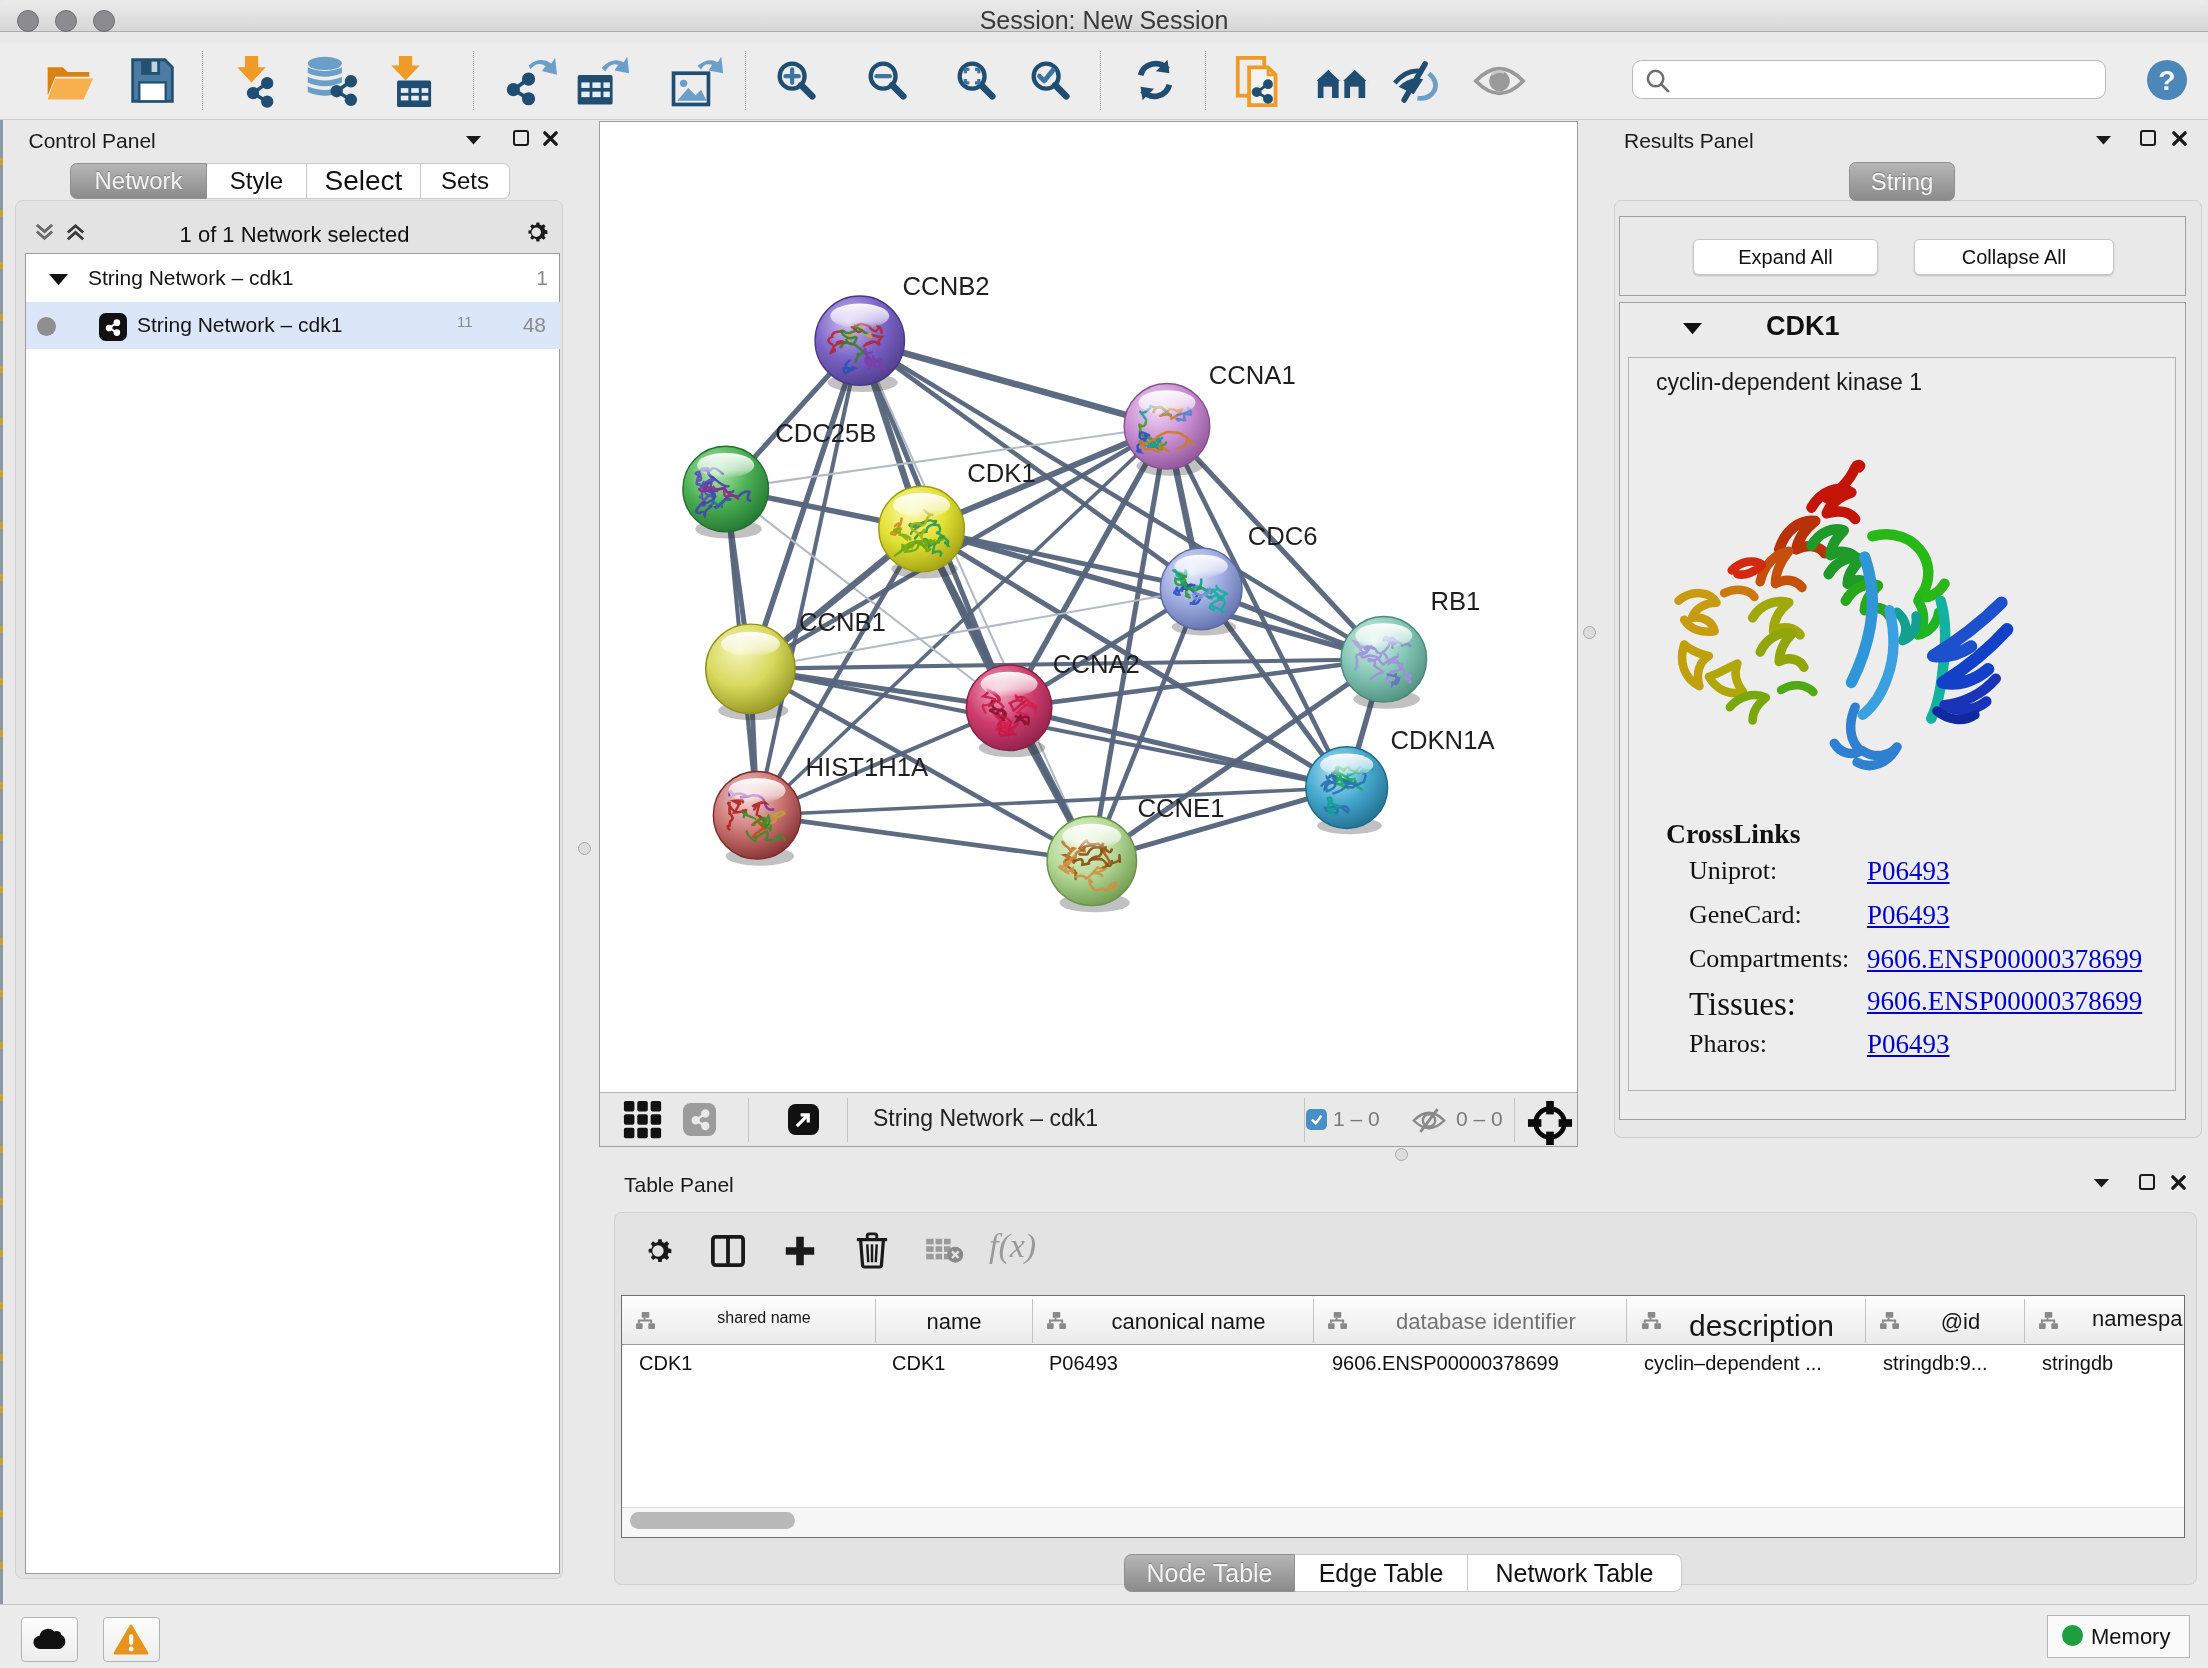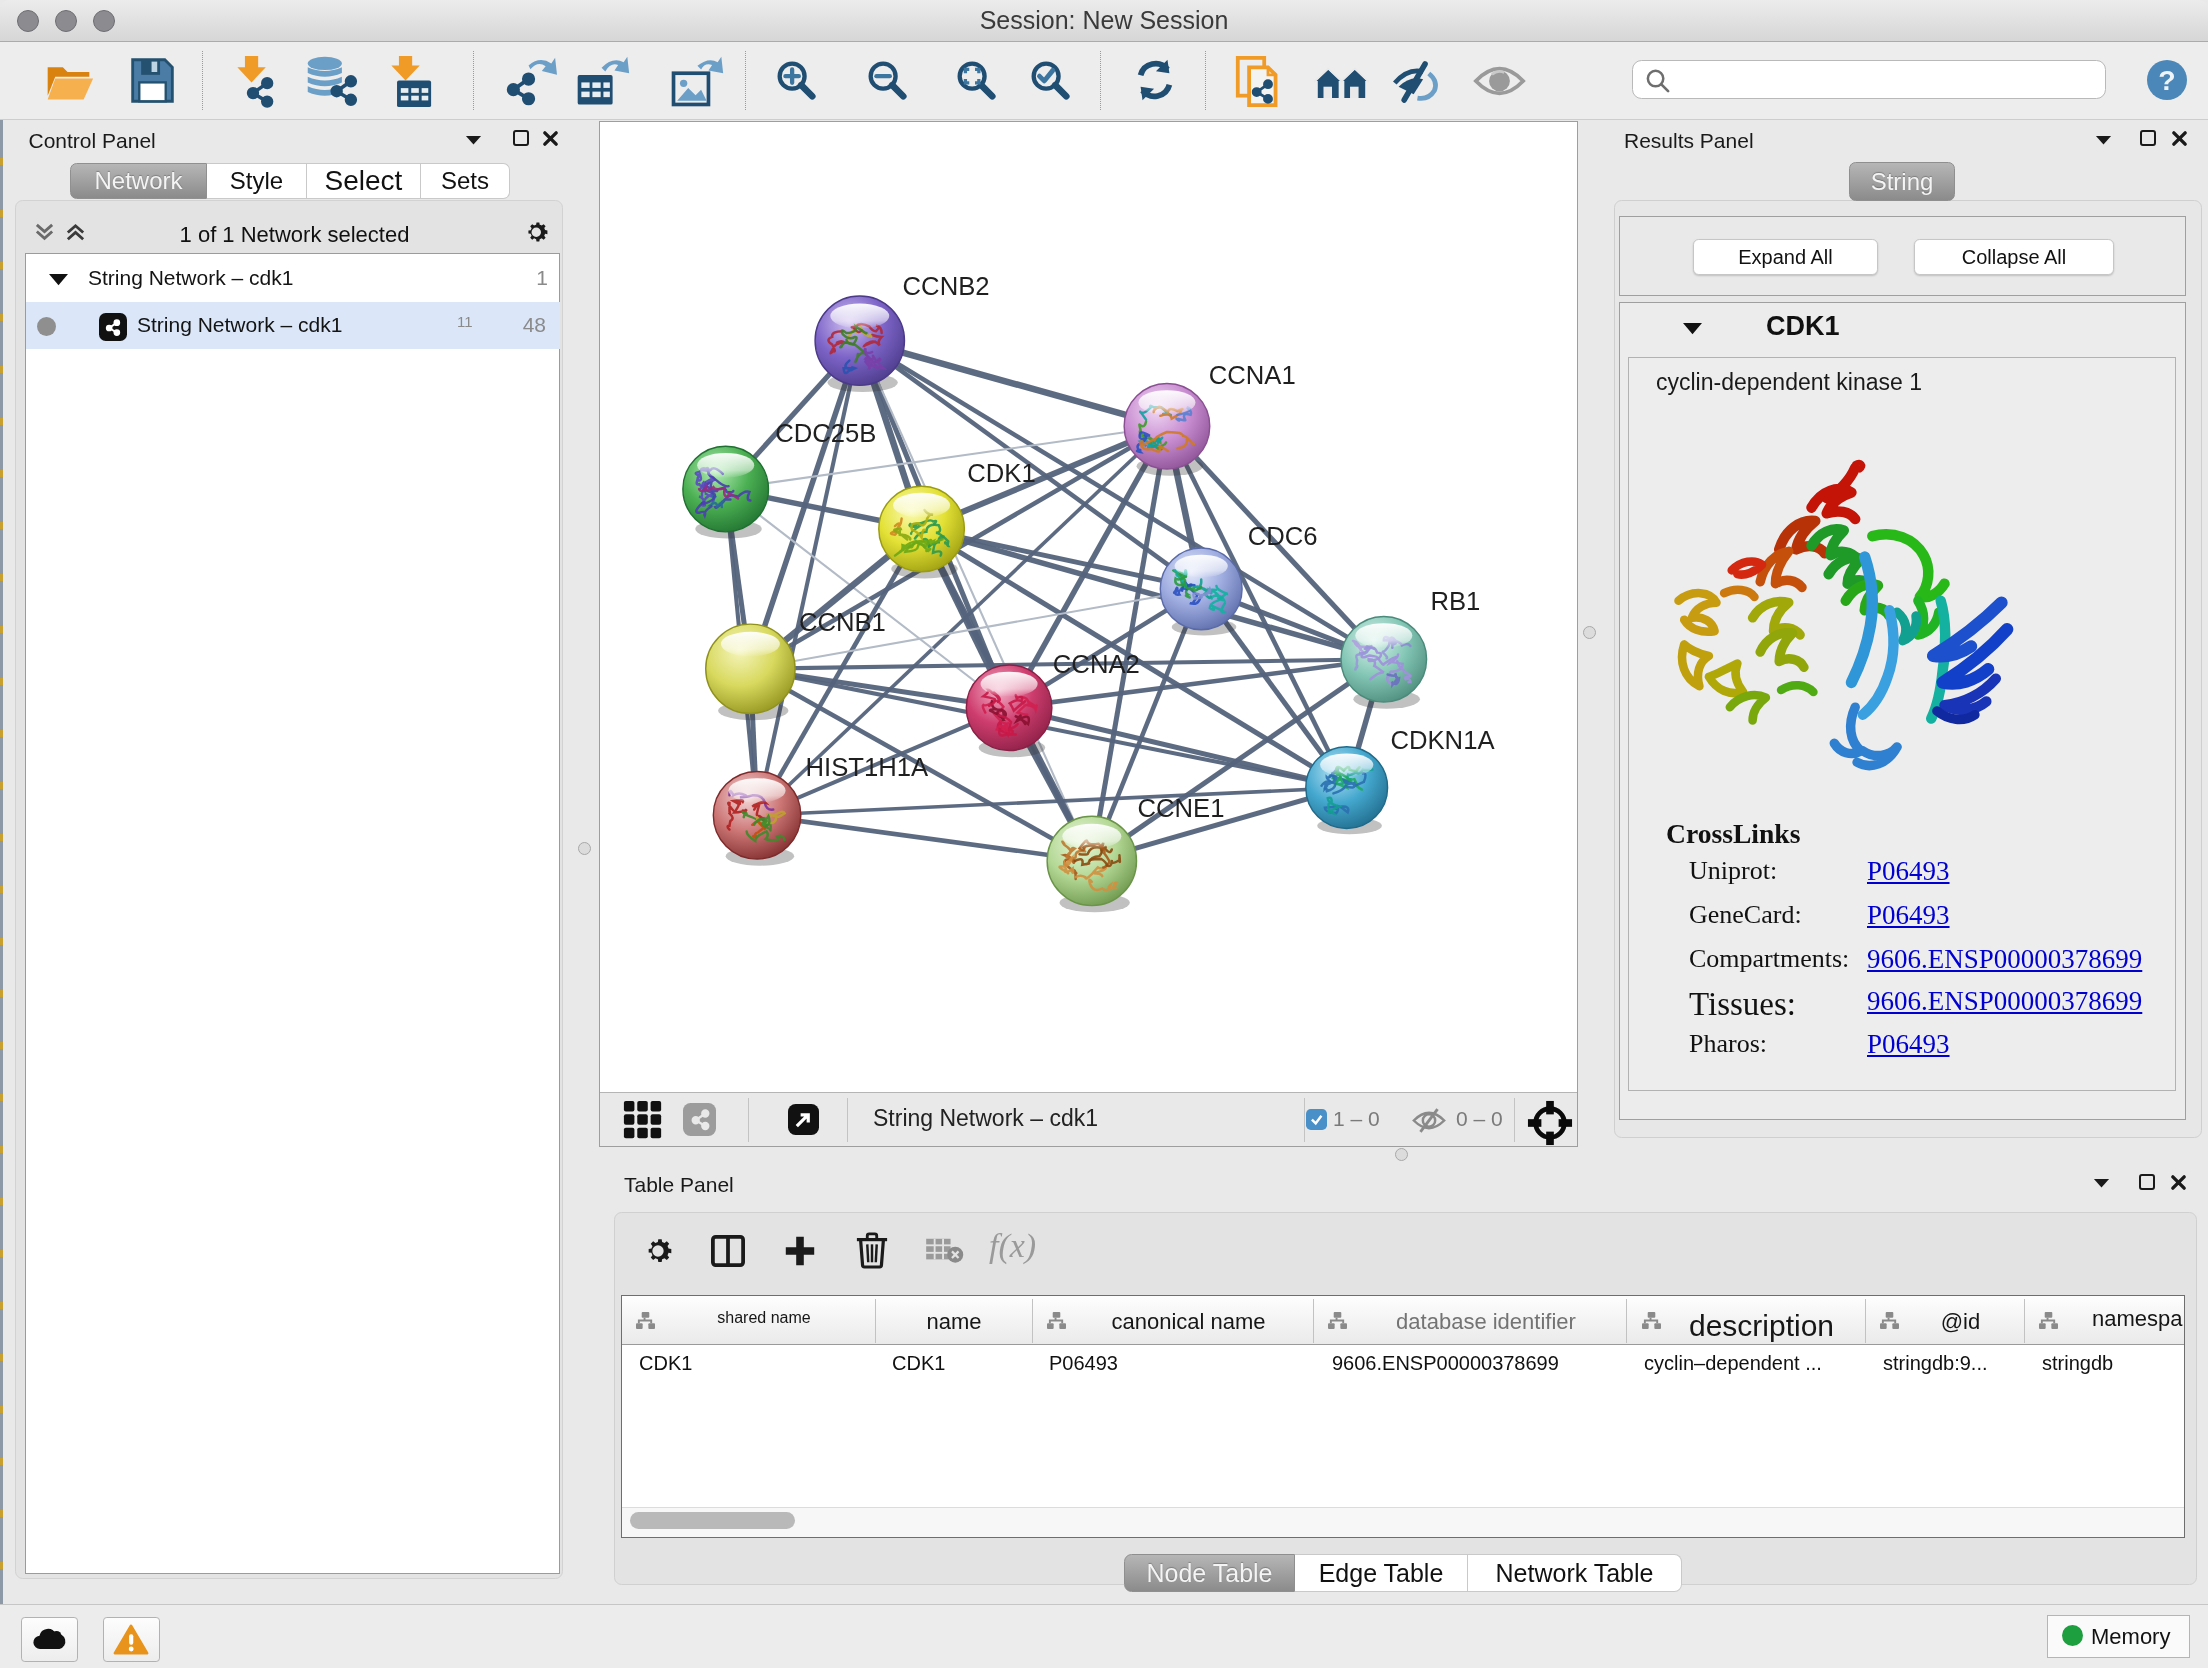--- a/index.html
+++ b/index.html
@@ -3,21 +3,21 @@
 <style>
 * { margin:0; padding:0; box-sizing:border-box; }
 html,body { width:2208px; height:1668px; background:#e9e9e9; font-family:"Liberation Sans",sans-serif; position:relative; overflow:hidden; }
 .abs { position:absolute; }
 .panelhead { font-size:21px; color:#1a1a1a; }
 .graybtn { background:linear-gradient(#b6b6b6,#8b8b8b); color:#f4f4f4; text-shadow:0 -1px 1px rgba(0,0,0,0.25); }
 .whitebtn { background:#fff; color:#111; }
 </style></head>
 <body>
 
-<div class="abs" style="left:0;top:0;width:2208px;height:42px;background:linear-gradient(#ececec,#d6d6d6);border-bottom:1px solid #ababab;border-radius:9.5px 9.5px 0 0;">
+<div class="abs" style="left:0;top:0;width:2208px;height:32px;background:linear-gradient(#ececec,#d6d6d6);border-bottom:1px solid #ababab;border-radius:9.5px 9.5px 0 0;">
   <div class="abs" style="left:17px;top:9.5px;width:22px;height:22px;border-radius:50%;background:#8c8c90;border:1.4px solid #6e6e72"></div>
   <div class="abs" style="left:55px;top:9.5px;width:22px;height:22px;border-radius:50%;background:#8c8c90;border:1.4px solid #6e6e72"></div>
   <div class="abs" style="left:93px;top:9.5px;width:22px;height:22px;border-radius:50%;background:#8c8c90;border:1.4px solid #6e6e72"></div>
   <div class="abs" style="left:0;top:5.7px;width:2208px;text-align:center;font-size:25px;color:#3a3a3a;">Session: New Session</div>
 </div>
 
 <div class="abs" style="left:0;top:42px;width:2208px;height:78px;background:#ededed;border-bottom:1px solid #cdcdcd;"></div>
 <div style="position:absolute;left:202px;top:51px;height:59px;border-left:1.9px dotted #9a9a9a"></div>
 <div style="position:absolute;left:473px;top:51px;height:59px;border-left:1.9px dotted #9a9a9a"></div>
 <div style="position:absolute;left:745px;top:51px;height:59px;border-left:1.9px dotted #9a9a9a"></div>

